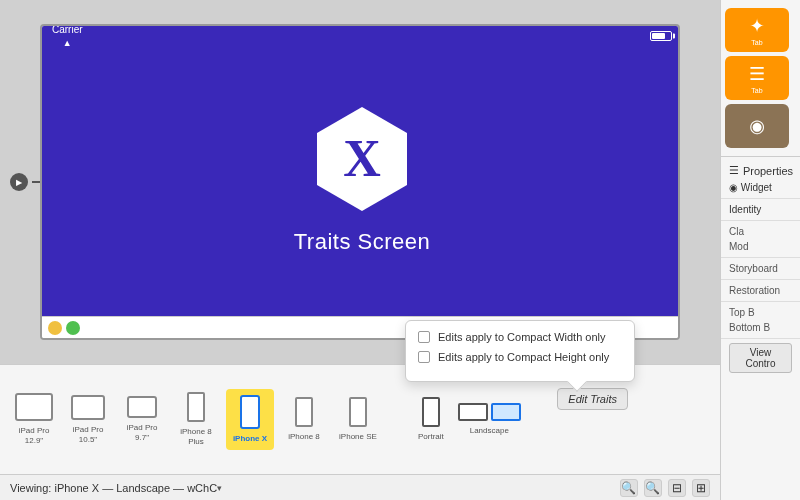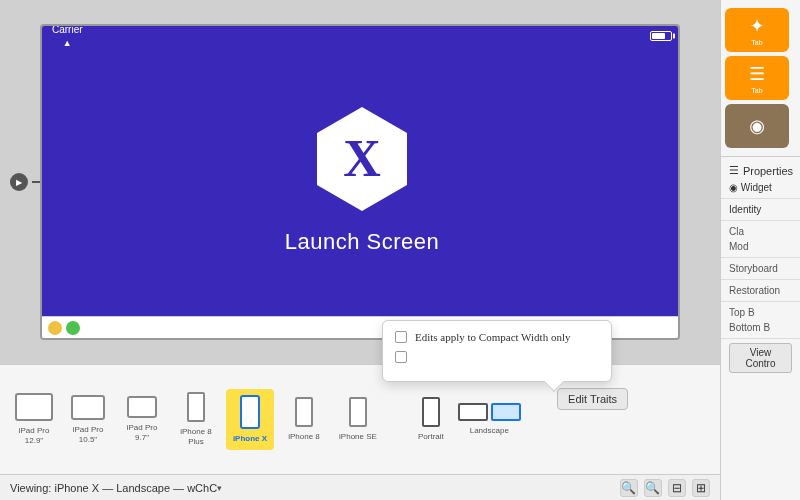--- a/index.html
+++ b/index.html
@@ -380,29 +380,28 @@
       padding: 2px 8px;
       display: flex;
       align-items: center;
       gap: 3px;
     }
 
     
     .tooltip-popup {
       position: absolute;
       bottom: 118px;
-      right: 108px;
+      right: 85px;
       background: white;
       border: 1px solid #ccc;
       border-radius: 6px;
       padding: 10px 12px;
       width: 230px;
       box-shadow: 0 4px 12px rgba(0,0,0,0.15);
       z-index: 100;
-      font-family: Liberation Serif, serif;
     }
     .tooltip-row {
       display: flex;
       align-items: center;
       gap: 8px;
       margin-bottom: 8px;
       font-size: 11px;
       color: #333;
     }
     .tooltip-row:last-child { margin-bottom: 0; }
@@ -429,20 +428,21 @@
       position: absolute;
       bottom: 90px;
       right: 92px;
       background: #e8e8e8;
       border: 1px solid #bbb;
       border-radius: 4px;
       padding: 4px 10px;
       font-size: 11px;
       cursor: pointer;
       color: #333;
+      font-style: italic;
     }
 
     .view-ctrl-btn {
       background: #e8e8e8;
       border: 1px solid #bbb;
       border-radius: 3px;
       margin: 4px 8px;
       padding: 3px 4px;
       font-size: 10px;
       text-align: center;
@@ -474,21 +474,21 @@
               <div class="battery-fill"></div>
             </div>
           </div>
 
           <div class="hex-logo">
             <div class="hexagon">
               <span class="hex-x">X</span>
             </div>
           </div>
 
-          <div class="launch-text">Launch Screen</div>
+          <div class="launch-text">Traits Screen</div>
         </div>
         <div class="device-bottom">
           <div class="bottom-icon"></div>
           <div class="bottom-icon2"></div>
         </div>
       </div>
     </div>
 
     <div class="device-bar">
 
@@ -561,20 +561,21 @@
       </div>
     </div>
 
     <div class="tooltip-popup">
       <div class="tooltip-row">
         <div class="tooltip-checkbox"></div>
         <span>Edits apply to Compact Width only</span>
       </div>
       <div class="tooltip-row">
         <div class="tooltip-checkbox"></div>
+        <span>Edits apply to Compact Height only</span>
       </div>
       <div class="tooltip-arrow"></div>
     </div>
     <button class="edit-traits-btn">Edit Traits</button>
   </div>
 
   <div class="right-sidebar">
     <div class="sidebar-icons">
       <div class="sidebar-icon-btn orange">
         <span class="sidebar-icon-symbol">✦</span>

